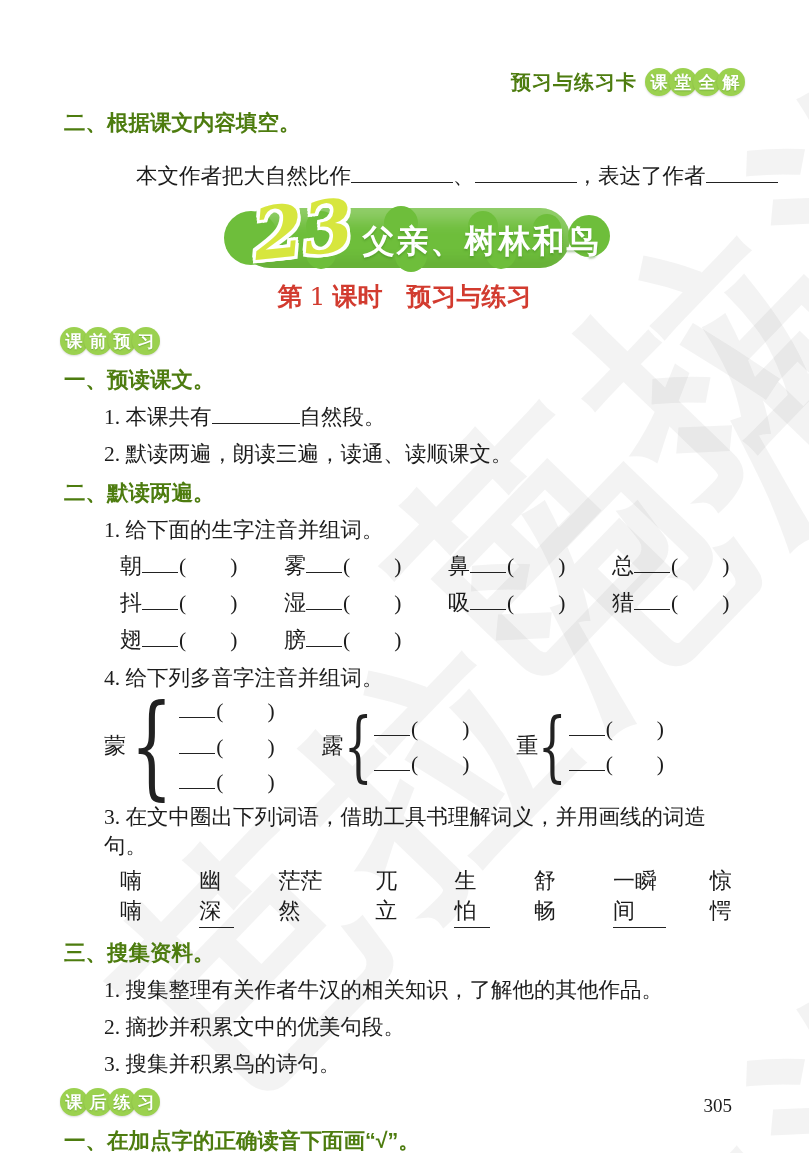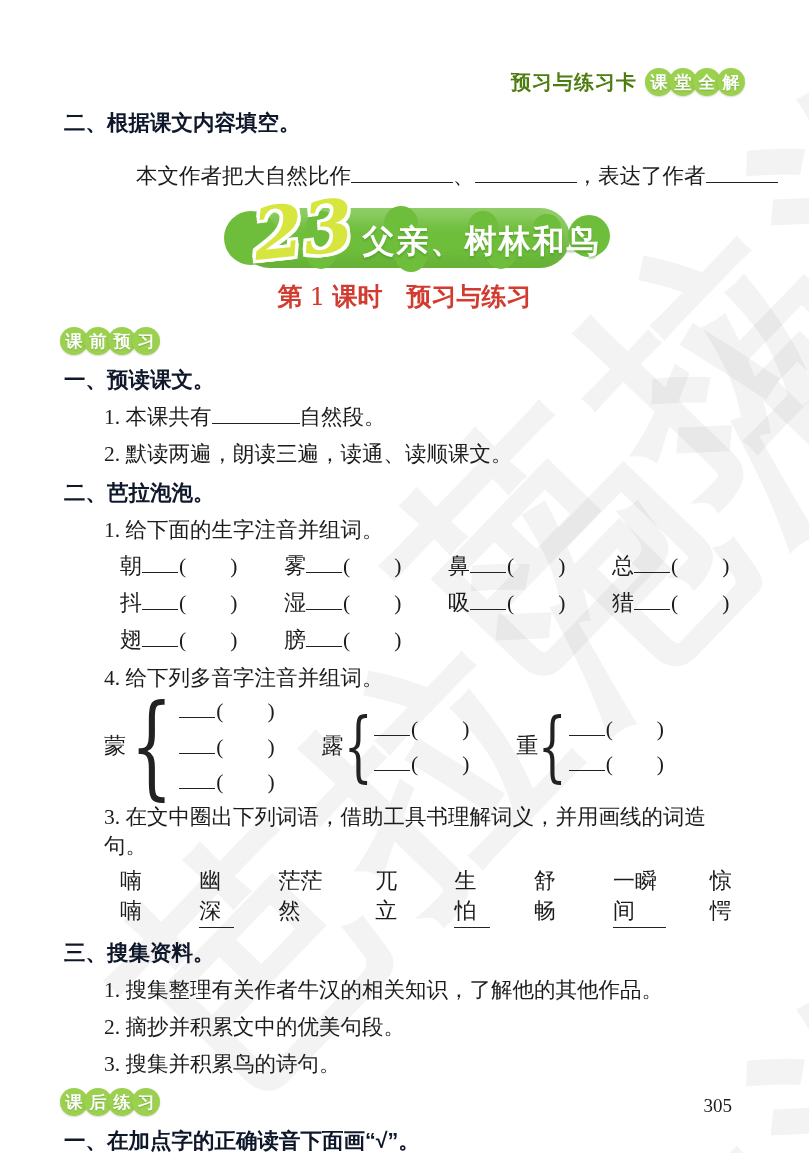--- a/index.html
+++ b/index.html
@@ -16,21 +16,21 @@
   
   .hdr{display:flex;justify-content:flex-end;align-items:center;gap:12px;padding:68px 64px 0 0;}
   .hdr-label{font-family:"Liberation Sans",sans-serif;font-weight:700;font-size:20px;color:#4d7c0f;letter-spacing:1px;}
   .badge{display:inline-flex;}
   .bcircle{width:28px;height:28px;border-radius:50%;background:#9bd14f;color:#fff;
       font-family:"Liberation Sans",sans-serif;font-weight:700;font-size:17px;
       display:inline-flex;align-items:center;justify-content:center;margin-left:-4px;
       box-shadow:0 1px 2px rgba(0,0,0,.15);text-shadow:0 1px 1px rgba(90,150,40,.55);}
   .content{padding:0 64px;}
   
-  .h-red{font-family:"Liberation Sans",sans-serif;font-weight:700;font-size:21.5px;color:#0f172a;}
+  .h-red{font-family:"Liberation Sans",sans-serif;font-weight:700;font-size:21.5px;color:#4d7c0f;}
   #intro-heading{margin-top:12px;}
   .sec-h{margin-top:10px;}
   
   .fill1{margin-top:24px;padding-left:72px;white-space:nowrap;}
   .fill2{margin-top:11px;padding-left:30px;}
   .bl{display:inline-block;border-bottom:1.6px solid #222;height:0.95em;vertical-align:baseline;}
   .bl1{width:102px}.bl2{width:102px}.bl3{width:72px}.bl4{width:58px}.bl-seg{width:88px}
   
   .banner-wrap{position:relative;width:420px;margin:4px auto 0;height:84px;}
   .banner{position:absolute;left:45px;top:14px;width:330px;height:60px;background:#6ebe3b;border-radius:34px;
@@ -116,21 +116,21 @@
         <span class="bcircle">课</span>
         <span class="bcircle">前</span>
         <span class="bcircle">预</span>
         <span class="bcircle">习</span>
       </div>
 
     <div class="h-red sec-h">一、预读课文。</div>
     <div class="item"><span>1. 本课共有</span><span class="bl bl-seg"></span><span>自然段。</span></div>
     <div class="item">2. 默读两遍，朗读三遍，读通、读顺课文。</div>
 
-    <div class="h-red sec-h" id="sec2-heading">二、芭拉泡泡。</div>
+    <div class="h-red sec-h" id="sec2-heading">二、默读两遍。</div>
     <div class="item">1. 给下面的生字注音并组词。</div>
     <div class="char-grid">
         <div class="char-row">
           <span class="cell"><span class="hz">朝</span><span class="bl blc"></span><span class="pr">(</span><span class="gap"></span><span class="pr">)</span></span>
           <span class="cell"><span class="hz">雾</span><span class="bl blc"></span><span class="pr">(</span><span class="gap"></span><span class="pr">)</span></span>
           <span class="cell"><span class="hz">鼻</span><span class="bl blc"></span><span class="pr">(</span><span class="gap"></span><span class="pr">)</span></span>
           <span class="cell"><span class="hz">总</span><span class="bl blc"></span><span class="pr">(</span><span class="gap"></span><span class="pr">)</span></span>
         </div>
         <div class="char-row">
           <span class="cell"><span class="hz">抖</span><span class="bl blc"></span><span class="pr">(</span><span class="gap"></span><span class="pr">)</span></span>

